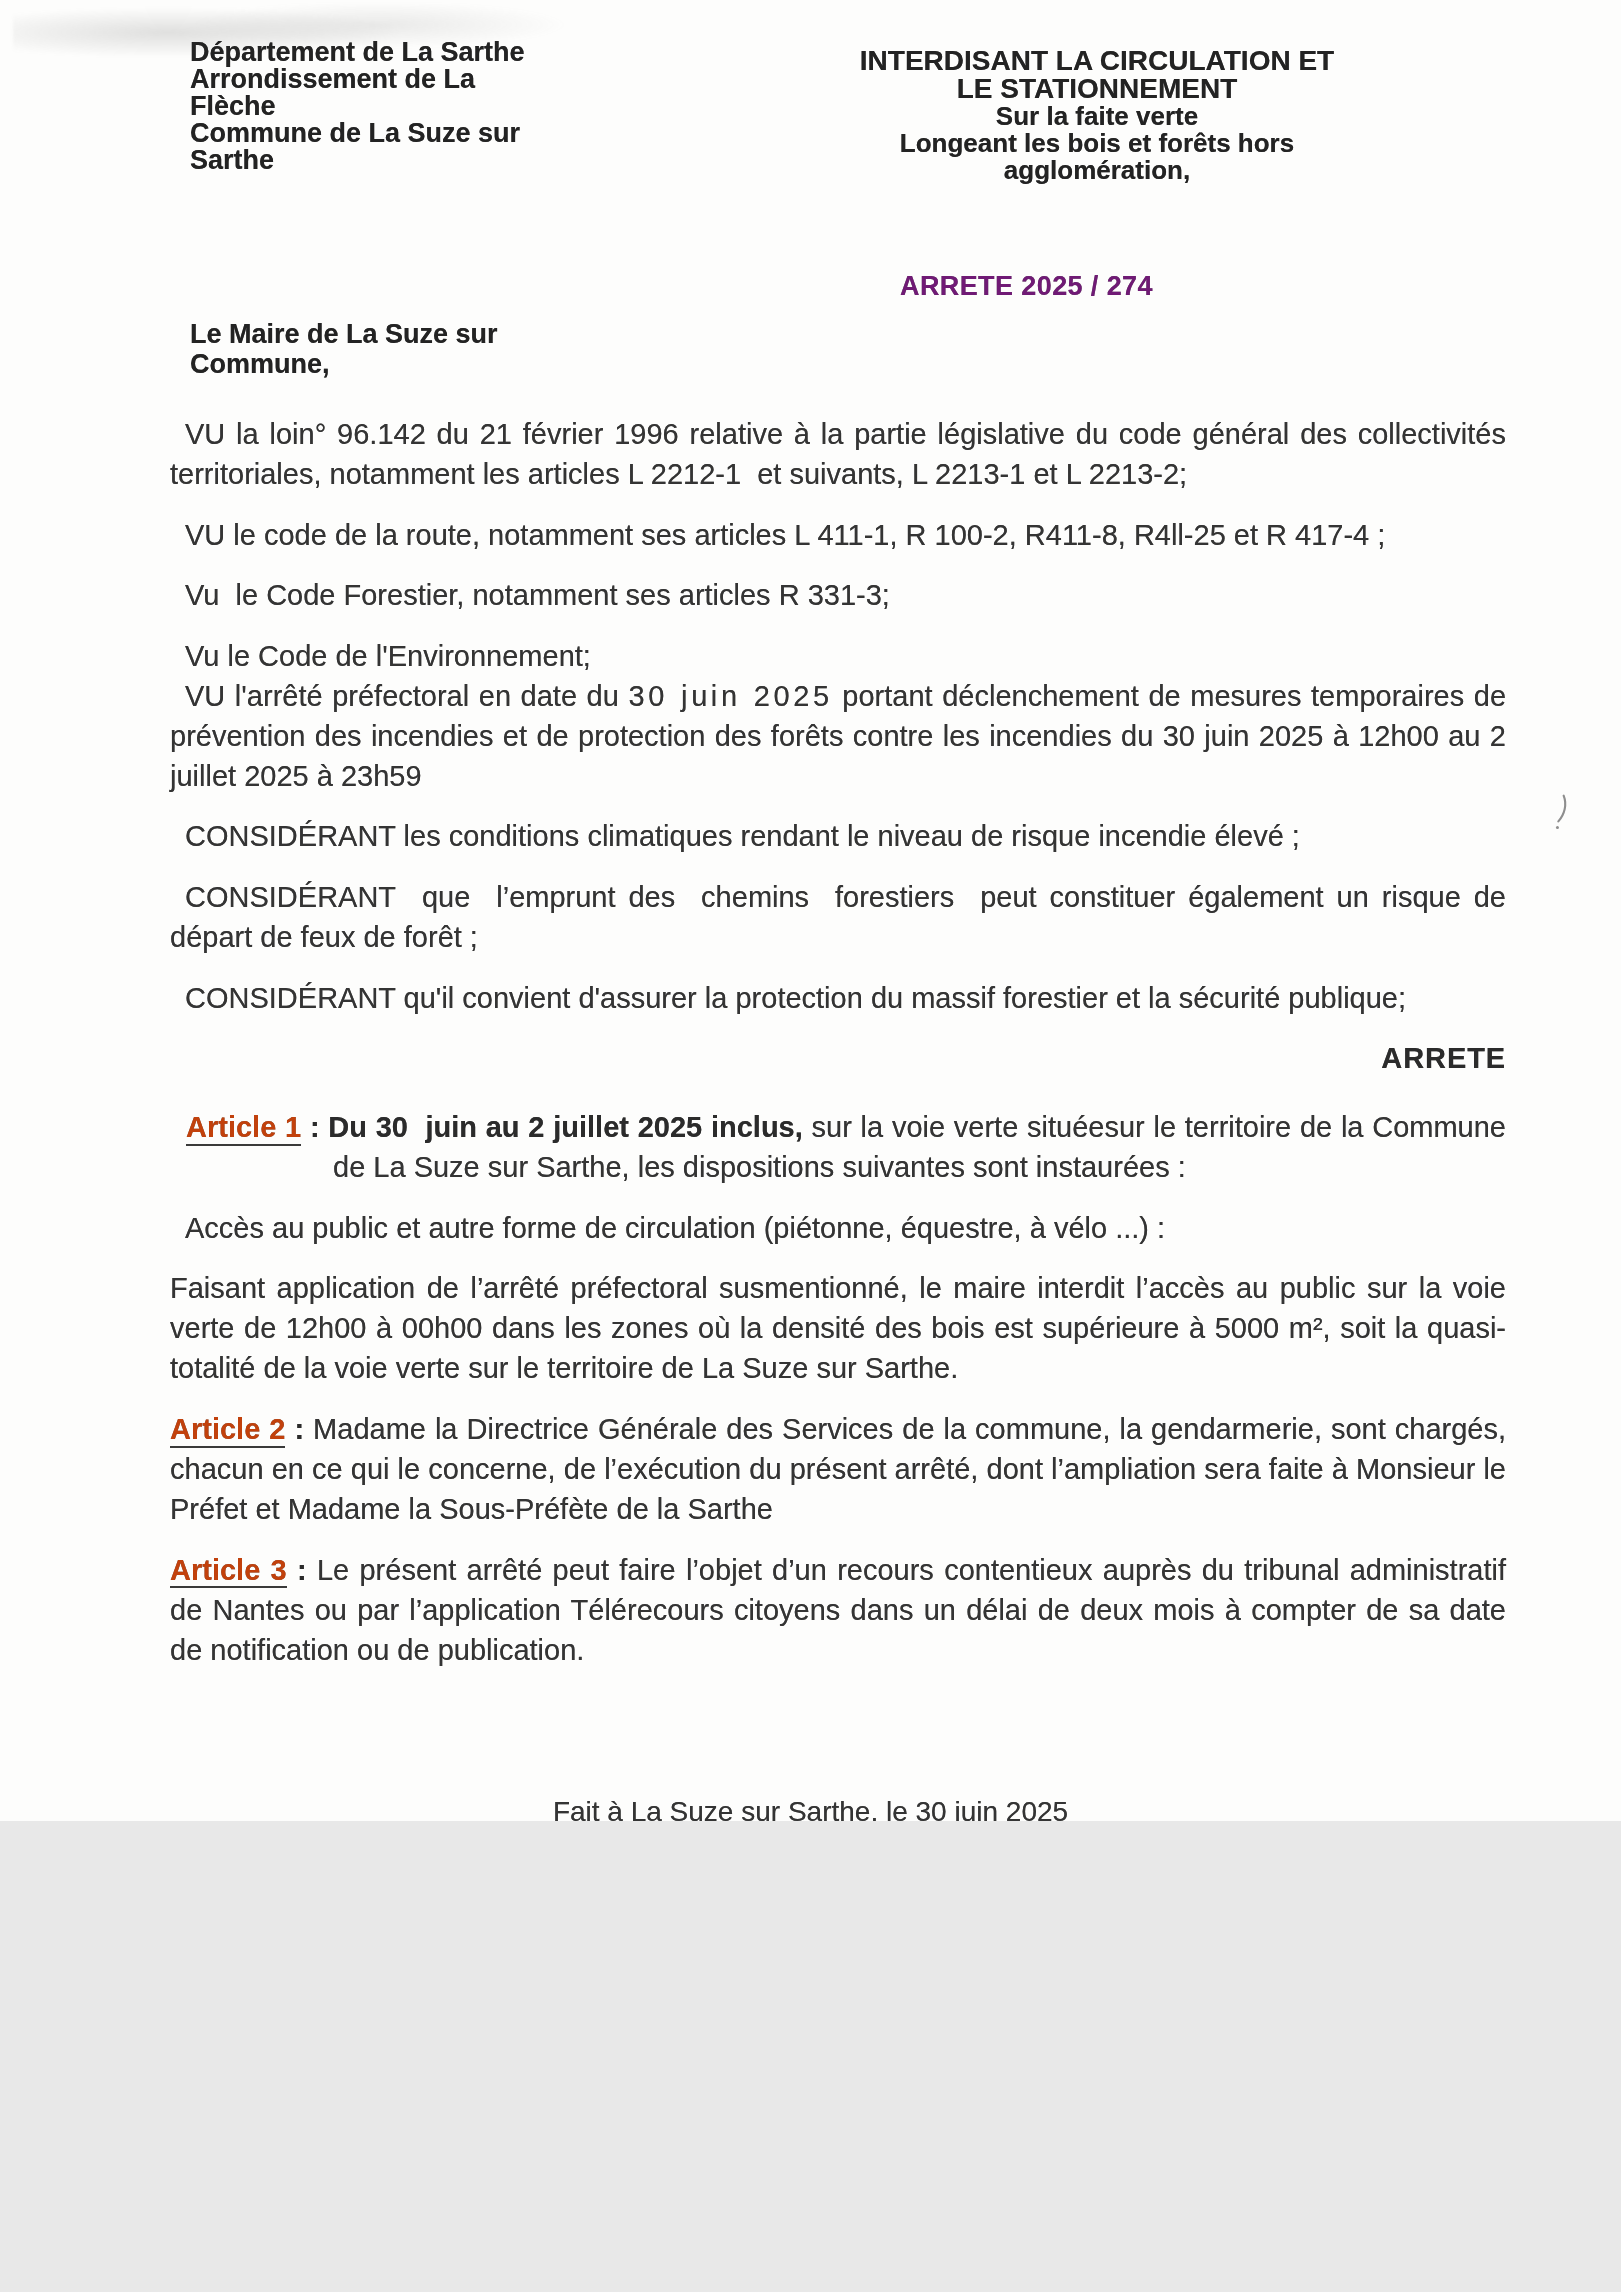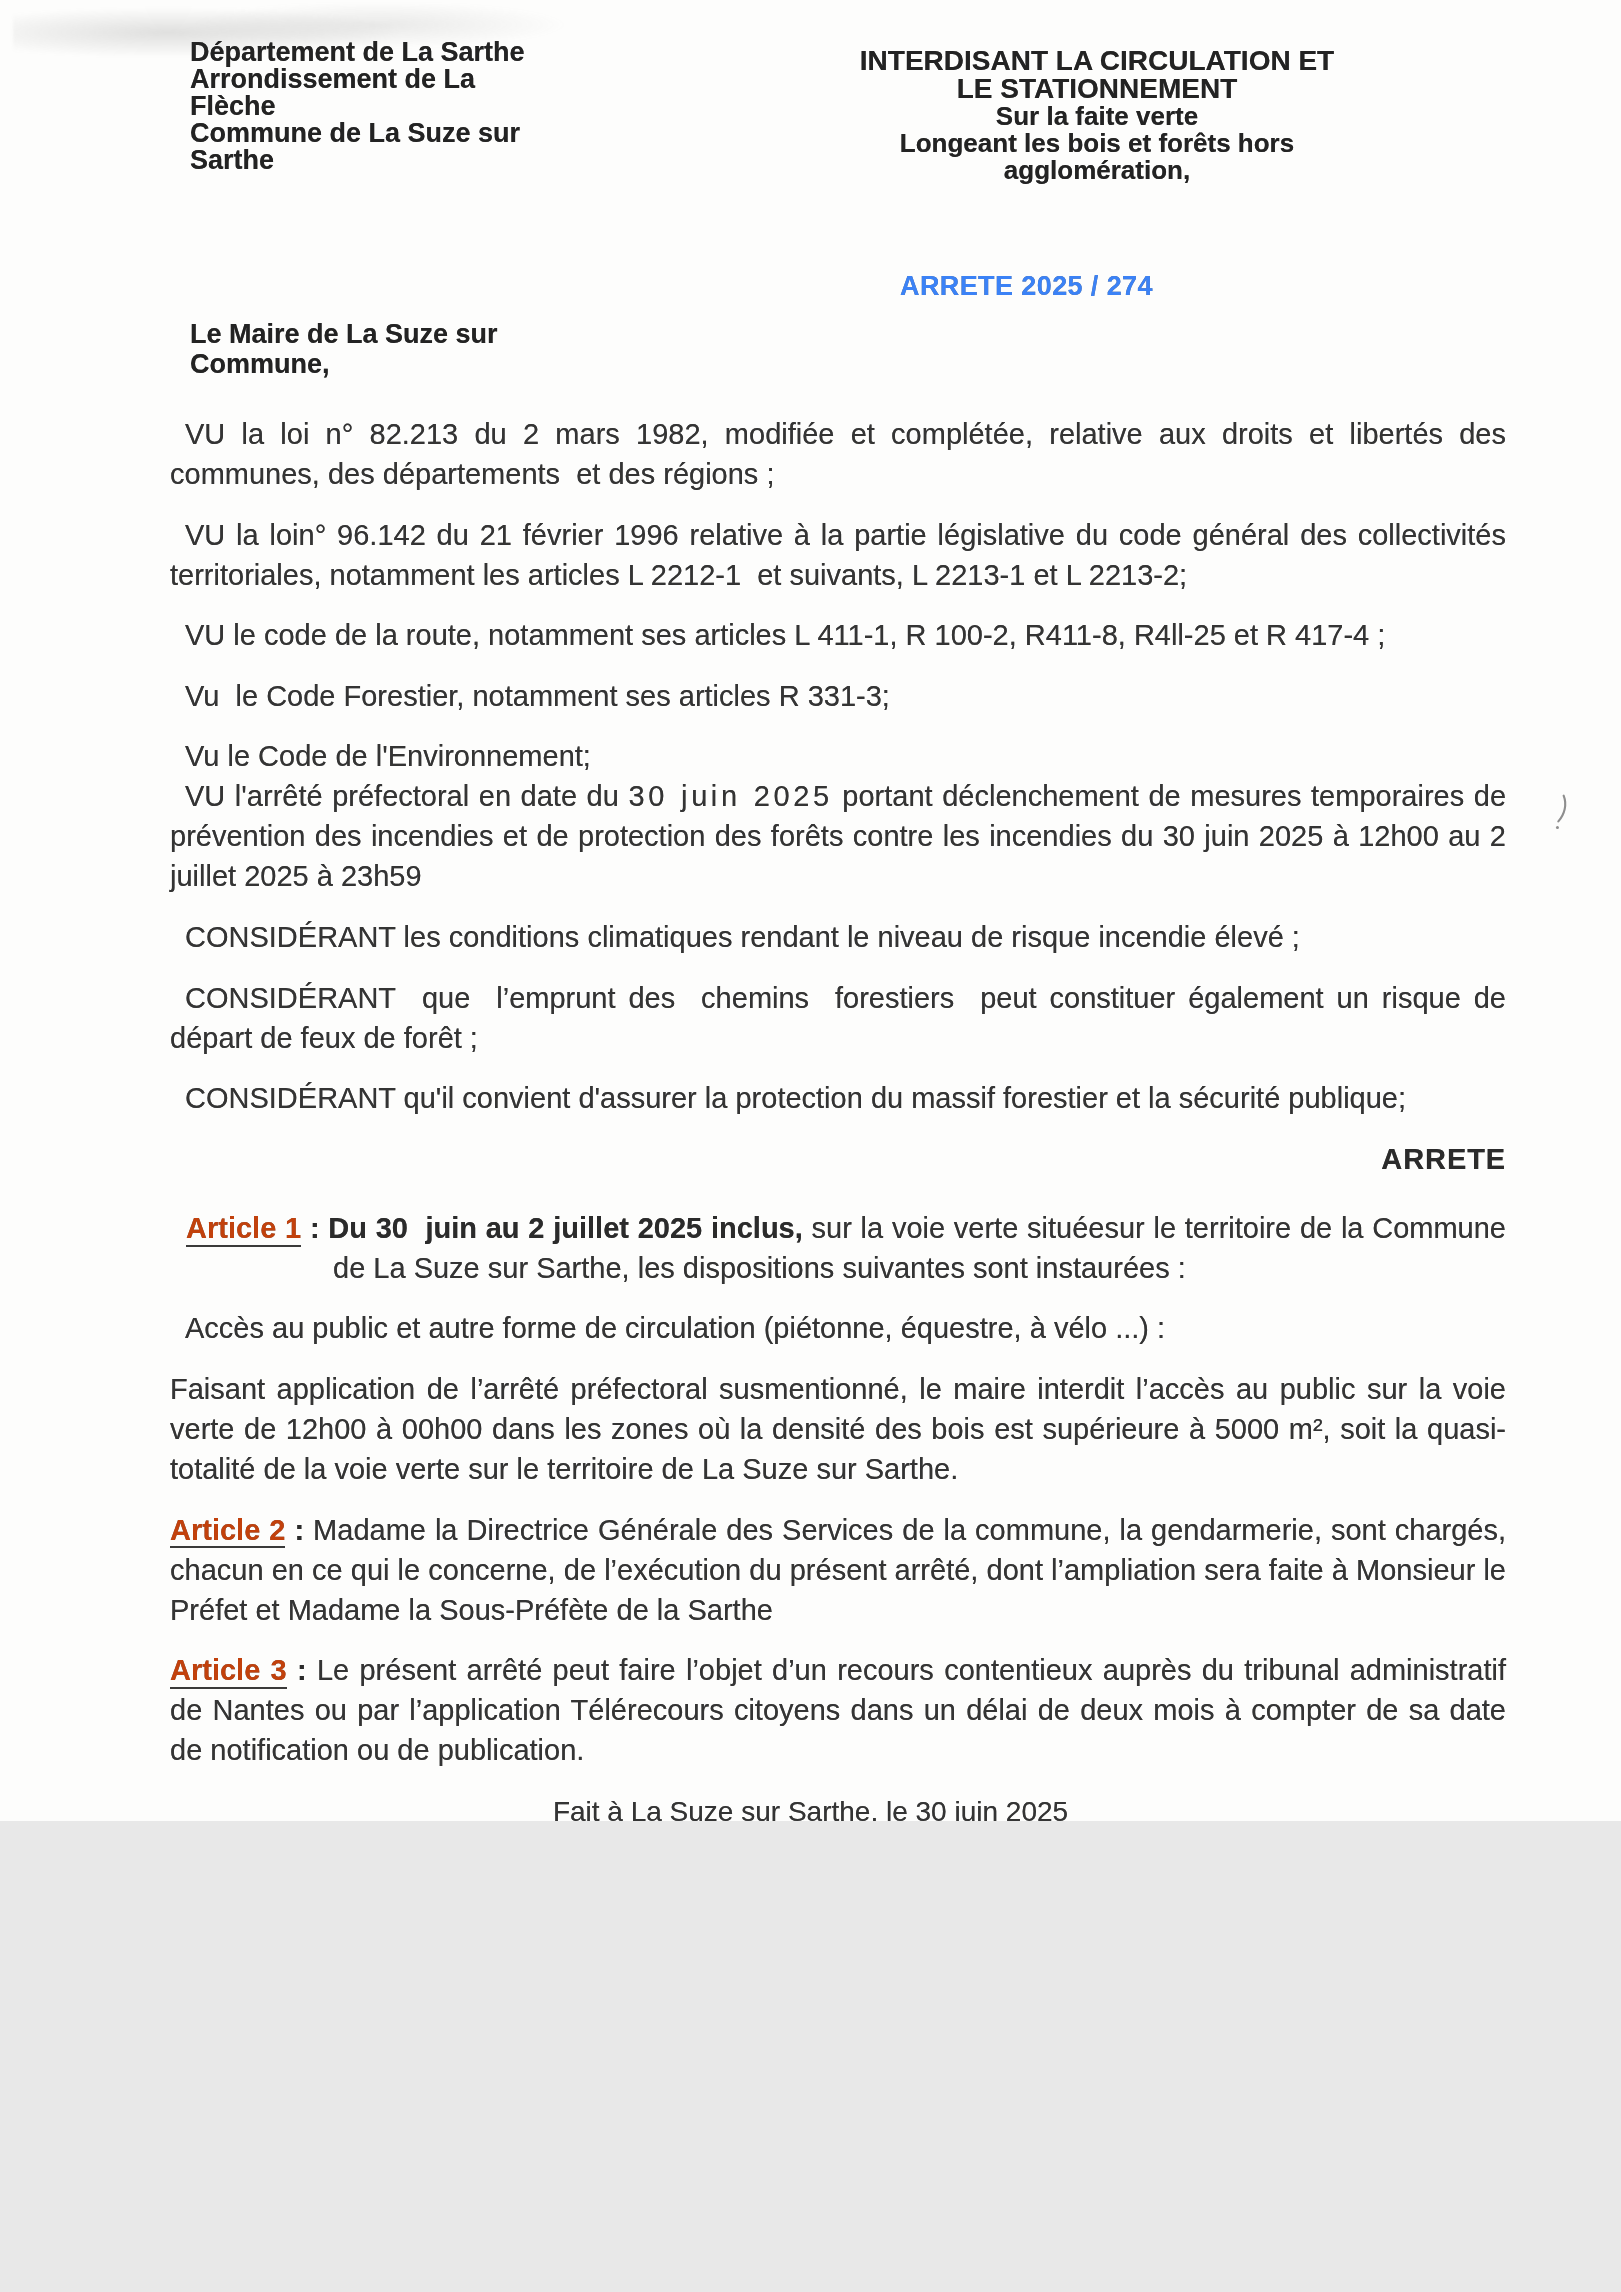--- a/index.html
+++ b/index.html
@@ -28,21 +28,21 @@
     font-weight:700;font-size:27px;line-height:27px;color:#232323;
   }
   .header-right{
     position:absolute;left:833px;top:47px;width:528px;text-align:center;
     font-weight:700;color:#232323;
   }
   .hr-title div{font-size:28px;line-height:28px;}
   .hr-sub div{font-size:26px;line-height:27px;}
   .arrete-no{
     position:absolute;left:900px;top:271px;
-    font-weight:700;font-size:27px;color:#3b82f6;letter-spacing:0.4px;
+    font-weight:700;font-size:27px;color:#701a75;letter-spacing:0.4px;
   }
   .salutation{
     position:absolute;left:190px;top:319px;
     font-weight:700;font-size:27px;line-height:30px;color:#232323;
   }
   
   .body{
     position:absolute;left:170px;top:414px;width:1336px;
     font-size:29px;line-height:40px;text-align:justify;
   }
@@ -105,21 +105,20 @@
   </div>
 
   <div class="arrete-no">ARRETE  2025 / 274</div>
 
   <div class="salutation">
       <div>Le Maire de La Suze sur</div>
       <div>Commune,</div>
     </div>
 
   <div class="body">
-      <p class="para"><span>VU la loi n° 82.213 du 2 mars 1982, modifiée et complétée, relative aux droits et libertés des communes, des départements&nbsp; et des régions ;</span></p>
       <p class="para"><span>VU la loin° 96.142 du 21 février 1996 relative à la partie législative du code général des collectivités territoriales, notamment les articles L 2212-1&nbsp; et suivants, L 2213-1 et L 2213-2;</span></p>
       <p class="para"><span>VU le code de la route, notamment ses articles L 411-1, R 100-2, R411-8, R4ll-25 et R 417-4 ;</span></p>
       <p class="para"><span>Vu&nbsp; le Code Forestier, notamment ses articles R 331-3;</span></p>
       <p class="para tight"><span>Vu le Code de l'Environnement;</span></p>
       <p class="para"><span>VU l'arrêté préfectoral en date du </span><span class="seg-sp">30 juin 2025</span><span> portant déclenchement de mesures temporaires de prévention des incendies et de protection des forêts contre les incendies du 30 juin 2025 à 12h00 au 2 juillet 2025 à 23h59</span></p>
       <p class="para"><span>CONSIDÉRANT les conditions climatiques rendant le niveau de risque incendie élevé ;</span></p>
       <p class="para"><span>CONSIDÉRANT&nbsp; que&nbsp; l’emprunt des&nbsp; chemins&nbsp; forestiers&nbsp; peut constituer également un risque de départ de feux de forêt ;</span></p>
       <p class="para"><span>CONSIDÉRANT qu'il convient d'assurer la protection du massif forestier et la sécurité publique;</span></p>
       <p class="para heading"><span>ARRETE</span></p>
       <p class="para hang"><span class="seg-bu">Article 1</span><span class="seg-b"> : </span><span class="seg-b">Du 30&nbsp; juin au 2 juillet 2025 inclus,</span><span> sur la voie verte situéesur le territoire de la Commune de La Suze sur Sarthe, les dispositions suivantes sont instaurées :</span></p>

